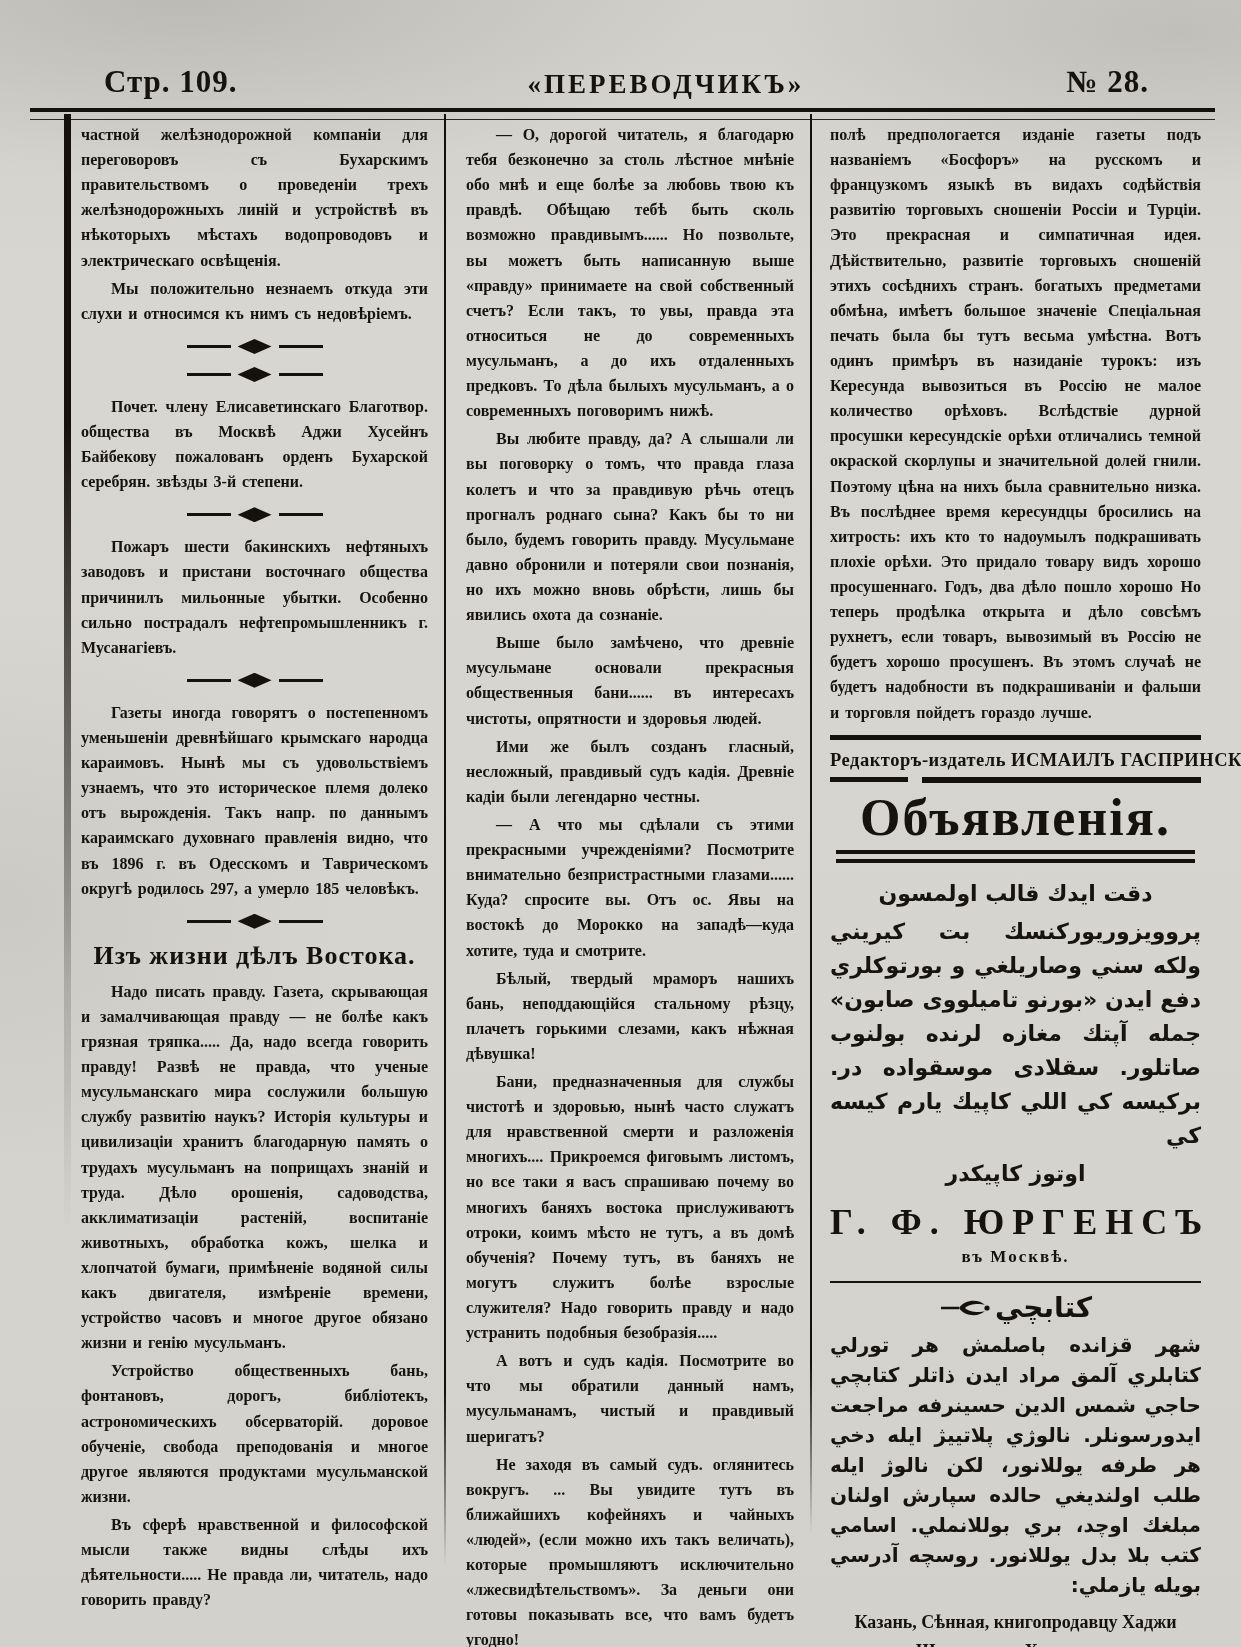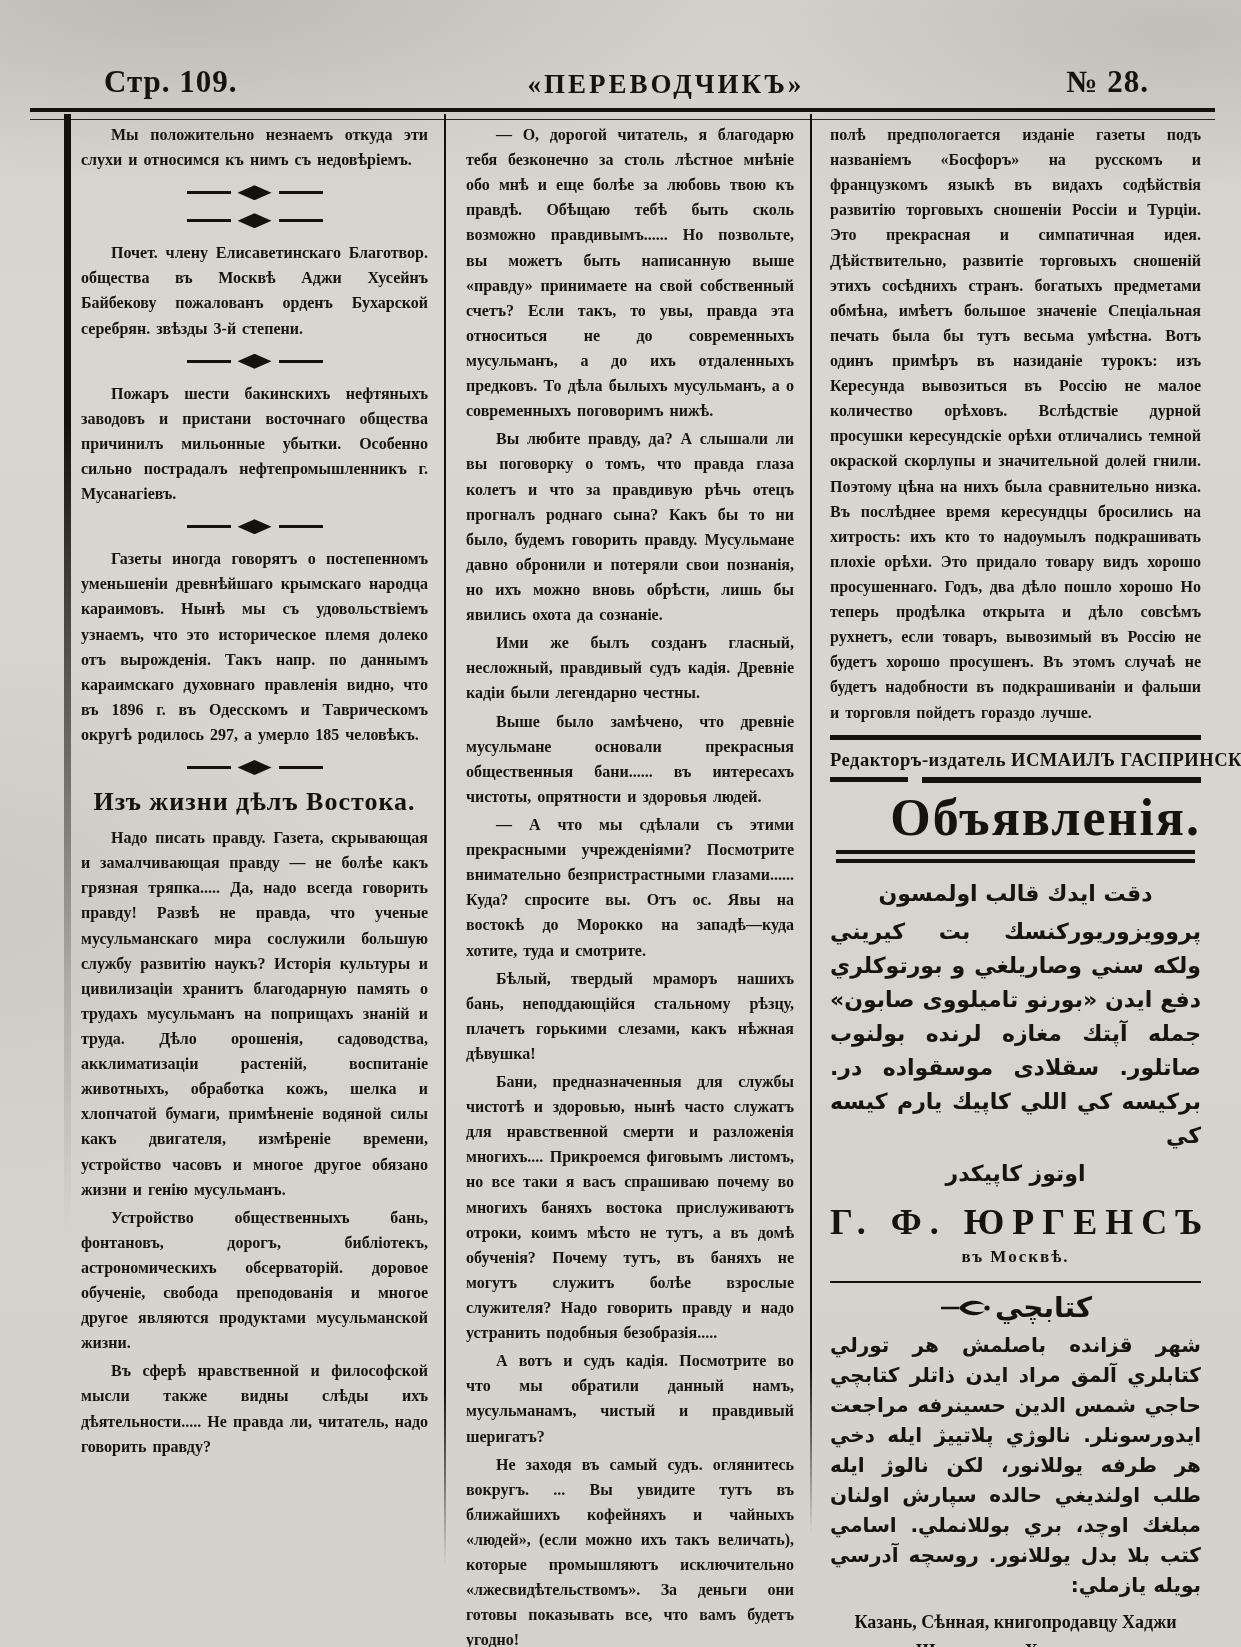--- a/index.html
+++ b/index.html
@@ -51,21 +51,21 @@
   .article-title{margin:10px 0 8px 0;font-size:26px;font-weight:bold;text-align:center;letter-spacing:1px;}
   .divider{display:flex;align-items:center;justify-content:center;margin:13px 0 12px 0;gap:7px;}
   .divider .bar{width:44px;height:3px;background:#15120e;}
   .divider .gem{width:34px;height:15px;background:#15120e;clip-path:polygon(0 50%,50% 0,100% 50%,50% 100%);}
   
   .rule{height:5px;background:#15120e;margin:10px 0;}
   .rule.split{display:flex;gap:14px;background:none;margin:6px 0 4px 0;}
   .rule.split .seg1{width:21%;height:5px;background:#15120e;}
   .rule.split .seg2{flex:1;height:6px;background:#15120e;}
   .editor-line{margin:8px 0 2px 0;font-size:18.5px;font-weight:bold;text-align:center;letter-spacing:.5px;white-space:nowrap;}
-  .ads-title{margin:6px 0 2px 0;font-size:52px;font-weight:bold;text-align:right;letter-spacing:2px;}
+  .ads-title{margin:6px 0 2px 0;font-size:52px;font-weight:bold;text-align:center;letter-spacing:2px;}
   .ads-title-rule{height:4px;background:#15120e;margin:2px 6px 14px 6px;box-shadow:0 -9px 0 0 #15120e;}
   .ar{font-family:"DejaVu Sans",sans-serif;font-weight:bold;color:#17140f;}
   .ar-center{text-align:center;}
   .ar-just{text-align:justify;}
   p.ar{margin:0 0 4px 0;font-size:22px;line-height:1.55;}
   p.ar.small{font-size:20px;line-height:1.5;}
   .big-name{margin:10px 0 2px 0;font-size:36px;font-weight:bold;text-align:center;letter-spacing:8px;white-space:nowrap;}
   .small-center{margin:4px 0 2px 0;font-size:17px;font-weight:bold;text-align:center;letter-spacing:2px;}
   .kitab-head{display:flex;align-items:center;justify-content:center;gap:4px;margin:8px 0 6px 0;}
   .kitab-head .orn{width:52px;height:22px;}
@@ -83,20 +83,21 @@
     <span class="issue-no">№ 28.</span>
   </div>
 
   <div class="head-rule"></div>
   <div class="frame-left"></div>
   <div class="col-sep" id="sep1"></div>
   <div class="col-sep" id="sep2"></div>
 
   <div class="content">
     <div class="col" id="c1">
+        <p class="para">частной желѣзнодорожной компаніи для переговоровъ съ Бухарскимъ правительствомъ о проведеніи трехъ желѣзнодорожныхъ линій и устройствѣ въ нѣкоторыхъ мѣстахъ водопроводовъ и электрическаго освѣщенія.</p>
         <p class="para indent">Мы положительно незнаемъ откуда эти слухи и относимся къ нимъ съ недовѣріемъ.</p>
         <div class="divider">
           <span class="bar"></span>
           <span class="gem"></span>
           <span class="bar"></span>
         </div>
         <div class="divider">
           <span class="bar"></span>
           <span class="gem"></span>
           <span class="bar"></span>
@@ -120,22 +121,22 @@
           <span class="bar"></span>
         </div>
         <h2 class="article-title">Изъ жизни дѣлъ Востока.</h2>
         <p class="para indent">Надо писать правду. Газета, скрывающая и замалчивающая правду — не болѣе какъ грязная тряпка..... Да, надо всегда говорить правду! Развѣ не правда, что ученые мусульманскаго мира сослужили большую службу развитію наукъ? Исторія культуры и цивилизаціи хранитъ благодарную память о трудахъ мусульманъ на поприщахъ знаній и труда. Дѣло орошенія, садоводства, акклиматизаціи растеній, воспитаніе животныхъ, обработка кожъ, шелка и хлопчатой бумаги, примѣненіе водяной силы какъ двигателя, измѣреніе времени, устройство часовъ и многое другое обязано жизни и генію мусульманъ.</p>
         <p class="para indent">Устройство общественныхъ бань, фонтановъ, дорогъ, библіотекъ, астрономическихъ обсерваторій. доровое обученіе, свобода преподованія и многое другое являются продуктами мусульманской жизни.</p>
         <p class="para indent">Въ сферѣ нравственной и философской мысли также видны слѣды ихъ дѣятельности..... Не правда ли, читатель, надо говорить правду?</p>
       </div>
     <div class="col" id="c2">
         <p class="para indent">— О, дорогой читатель, я благодарю тебя безконечно за столь лѣстное мнѣніе обо мнѣ и еще болѣе за любовь твою къ правдѣ. Обѣщаю тебѣ быть сколь возможно правдивымъ...... Но позвольте, вы можетъ быть написанную выше «правду» принимаете на свой собственный счетъ? Если такъ, то увы, правда эта относиться не до современныхъ мусульманъ, а до ихъ отдаленныхъ предковъ. То дѣла былыхъ мусульманъ, а о современныхъ поговоримъ нижѣ.</p>
         <p class="para indent">Вы любите правду, да? А слышали ли вы поговорку о томъ, что правда глаза колетъ и что за правдивую рѣчь отецъ прогналъ роднаго сына? Какъ бы то ни было, будемъ говорить правду. Мусульмане давно обронили и потеряли свои познанія, но ихъ можно вновь обрѣсти, лишь бы явились охота да сознаніе.</p>
+        <p class="para indent">Выше было замѣчено, что древніе мусульмане основали прекрасныя общественныя бани...... въ интересахъ чистоты, опрятности и здоровья людей.</p>
         <p class="para indent">Ими же былъ созданъ гласный, несложный, правдивый судъ кадія. Древніе кадіи были легендарно честны.</p>
-        <p class="para indent">Выше было замѣчено, что древніе мусульмане основали прекрасныя общественныя бани...... въ интересахъ чистоты, опрятности и здоровья людей.</p>
         <p class="para indent">— А что мы сдѣлали съ этими прекрасными учрежденіями? Посмотрите внимательно безпристрастными глазами...... Куда? спросите вы. Отъ ос. Явы на востокѣ до Морокко на западѣ—куда хотите, туда и смотрите.</p>
         <p class="para indent">Бѣлый, твердый мраморъ нашихъ бань, неподдающійся стальному рѣзцу, плачетъ горькими слезами, какъ нѣжная дѣвушка!</p>
         <p class="para indent">Бани, предназначенныя для службы чистотѣ и здоровью, нынѣ часто служатъ для нравственной смерти и разложенія многихъ.... Прикроемся фиговымъ листомъ, но все таки я васъ спрашиваю почему во многихъ баняхъ востока прислуживаютъ отроки, коимъ мѣсто не тутъ, а въ домѣ обученія? Почему тутъ, въ баняхъ не могутъ служитъ болѣе взрослые служителя? Надо говорить правду и надо устранить подобныя безобразія.....</p>
         <p class="para indent">А вотъ и судъ кадія. Посмотрите во что мы обратили данный намъ, мусульманамъ, чистый и правдивый шеригатъ?</p>
         <p class="para indent">Не заходя въ самый судъ. оглянитесь вокругъ. ... Вы увидите тутъ въ ближайшихъ кофейняхъ и чайныхъ «людей», (если можно ихъ такъ величать), которые промышляютъ исключительно «лжесвидѣтельствомъ». За деньги они готовы показывать все, что вамъ будетъ угодно!</p>
       </div>
     <div class="col" id="c3">
         <p class="para">полѣ предпологается изданіе газеты подъ названіемъ «Босфоръ» на русскомъ и французкомъ языкѣ въ видахъ содѣйствія развитію торговыхъ сношеніи Россіи и Турціи. Это прекрасная и симпатичная идея. Дѣйствительно, развитіе торговыхъ сношеній этихъ сосѣднихъ странъ. богатыхъ предметами обмѣна, имѣетъ большое значеніе Спеціальная печать была бы тутъ весьма умѣстна. Вотъ одинъ примѣръ въ назиданіе турокъ: изъ Кересунда вывозиться въ Россію не малое количество орѣховъ. Вслѣдствіе дурной просушки кересундскіе орѣхи отличались темной окраской скорлупы и значительной долей гнили. Поэтому цѣна на нихъ была сравнительно низка. Въ послѣднее время кересундцы бросились на хитрость: ихъ кто то надоумылъ подкрашивать плохіе орѣхи. Это придало товару видъ хорошо просушеннаго. Годъ, два дѣло пошло хорошо Но теперь продѣлка открыта и дѣло совсѣмъ рухнетъ, если товаръ, вывозимый въ Россію не будетъ хорошо просушенъ. Въ этомъ случаѣ не будетъ надобности въ подкрашиваніи и фальши и торговля пойдетъ гораздо лучше.</p>
         <div class="rule"></div>
         <p class="editor-line">Редакторъ-издатель ИСМАИЛЪ ГАСПРИНСКІЙ</p>

